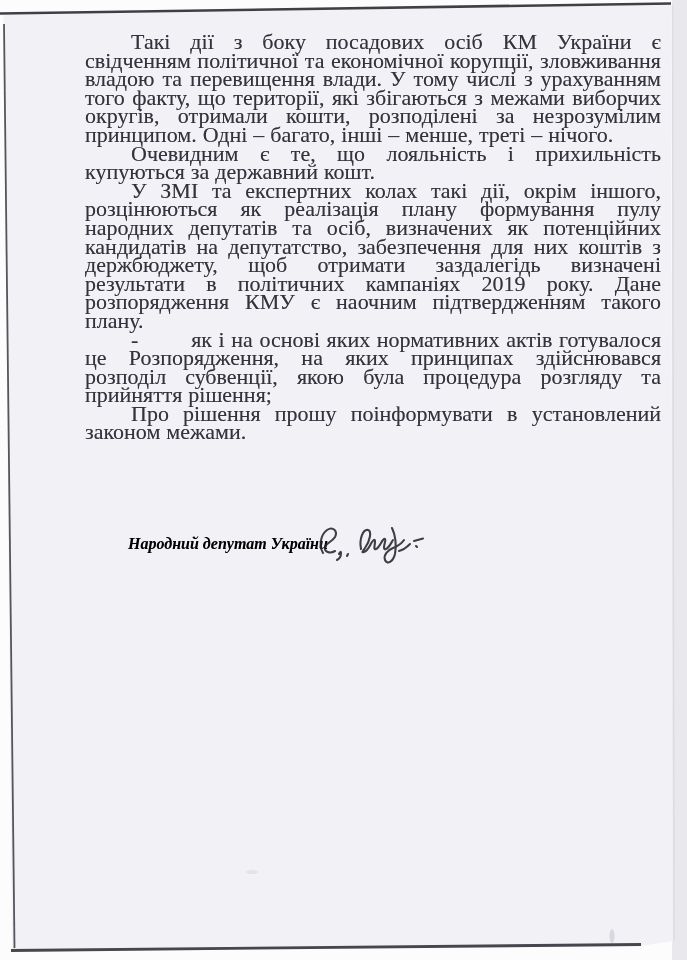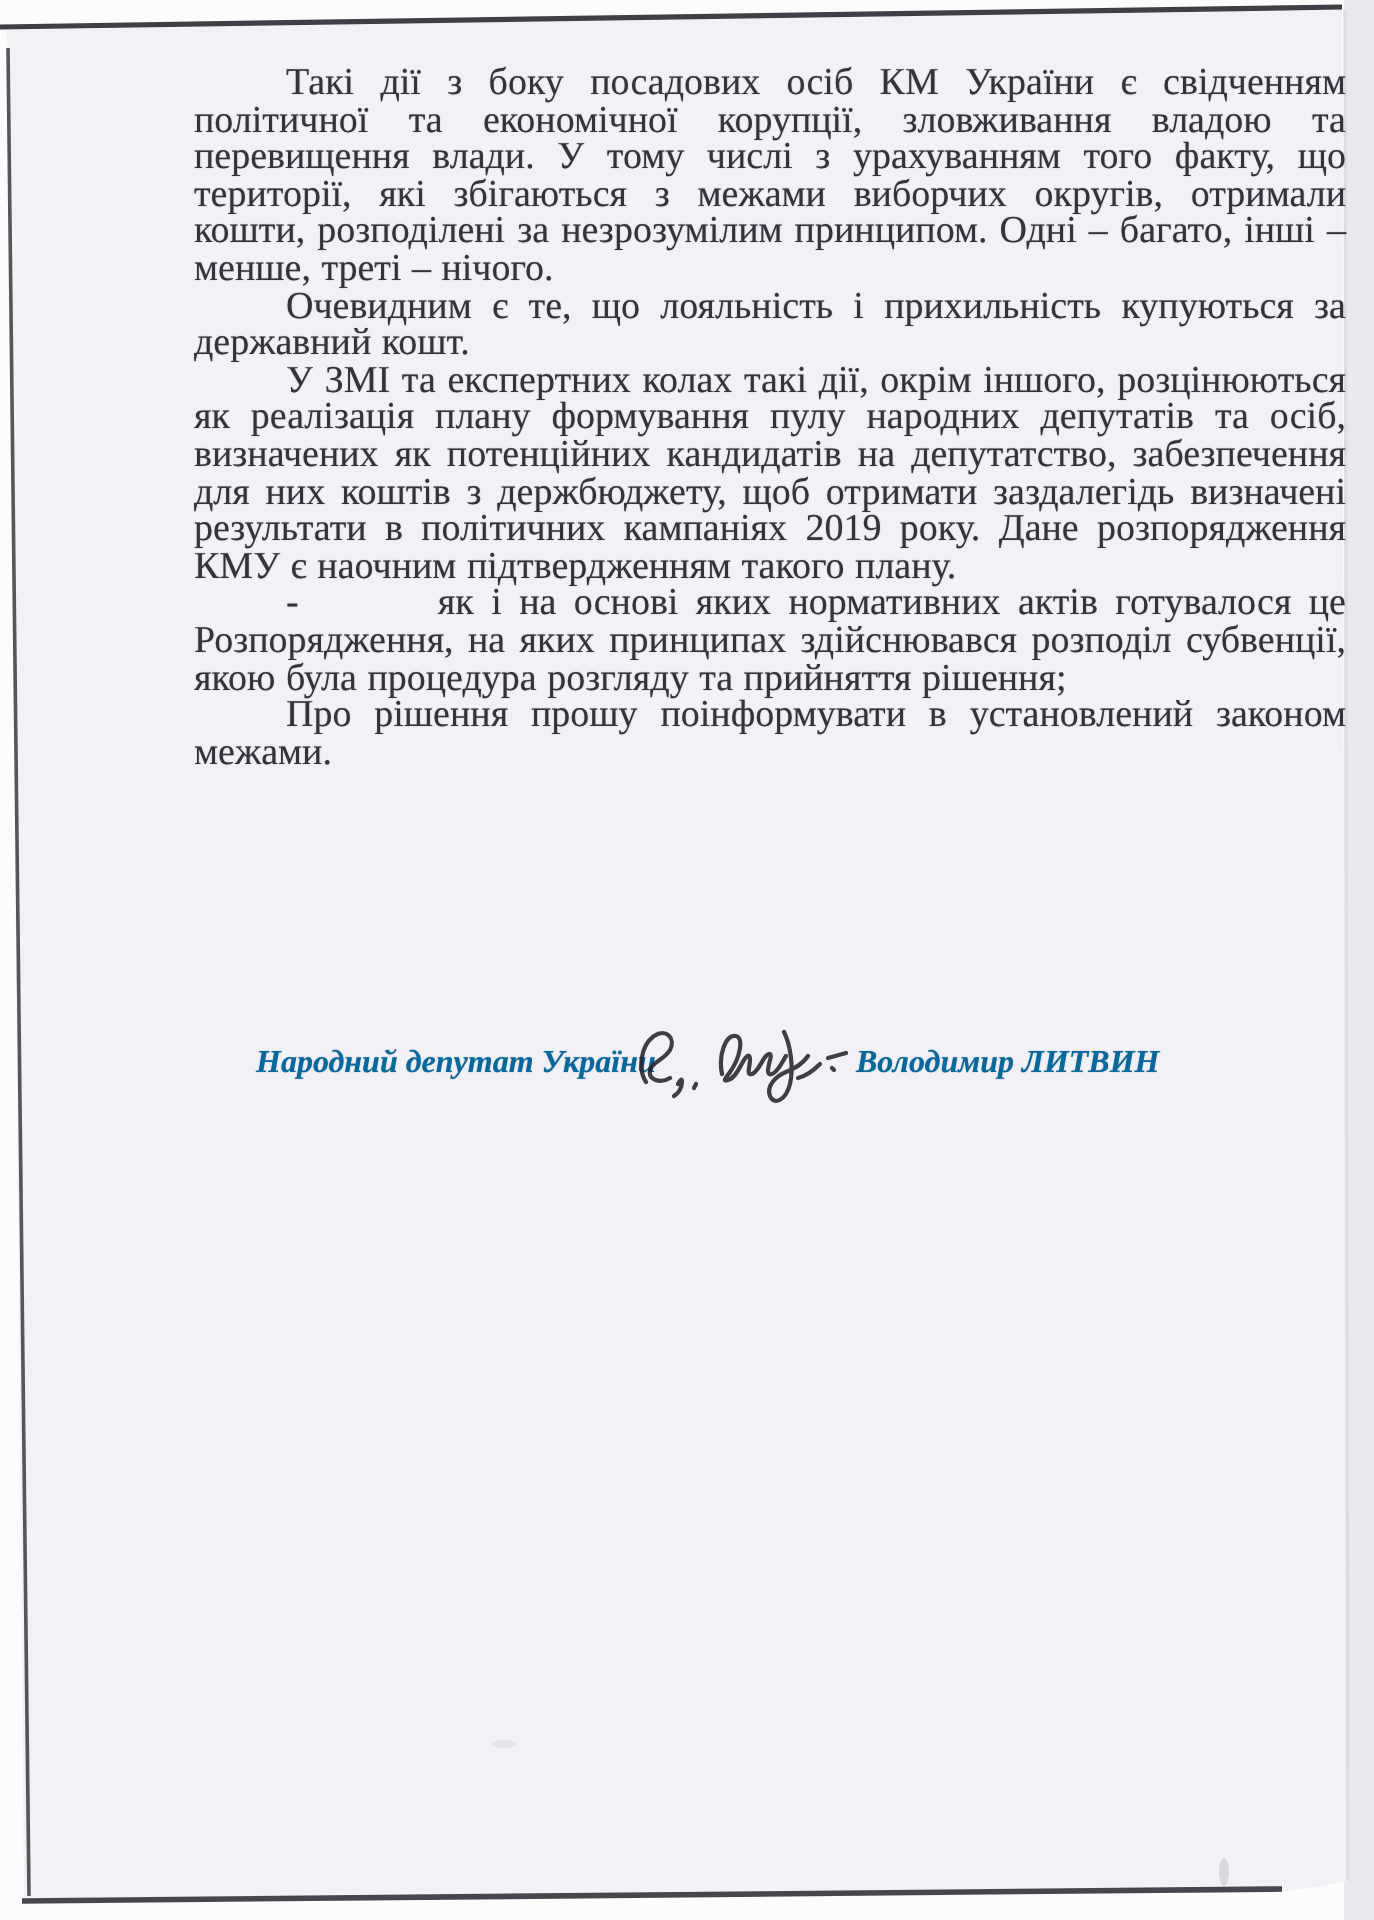--- a/index.html
+++ b/index.html
@@ -15,41 +15,41 @@
     position: relative;
     width: 687px;
     height: 960px;
   }
   .scan-bg {
     position: absolute;
     left: 0; top: 0;
   }
   .textcol {
     position: absolute;
-    left: 97px;
+    left: 85px;
     top: 33px;
     width: 576px;
     color: #33333d;
-    font-size: 19px;
+    font-size: 22px;
     line-height: 18.6px;
     text-align: justify;
     text-shadow: 0 0 0.6px rgba(51,51,61,0.45);
     word-spacing: 0.5px;
   }
   .textcol p {
     margin: 0;
     text-indent: 46px;
   }
   .sig-row {
     position: absolute;
     left: 85px;
-    top: 520px;
+    top: 532px;
     width: 576px;
     height: 56px;
-    color: #0369a1;
+    color: #000000;
     text-align: center;
   }
   .sig-role {
     position: absolute;
     left: 43px;
     top: 3px;
     font-weight: bold;
     font-style: italic;
     font-size: 16px;
     white-space: nowrap;
@@ -105,16 +105,15 @@
         <path d="M26 35 C27 33 28 32 28 34 C28 37 26 40 24 41"></path>
         <path d="M34 37 L35 35"></path>
         <path d="M48 30 C46 20 50 10 55 11 C59 12 57 22 52 29 C50 32 48 34 51 33 C55 32 57 26 59 23 C61 20 62 20 62 23 C62 26 60 31 63 30 C66 29 68 23 70 21 C72 19 73 20 72 23 C71 27 70 31 73 30 C76 29 78 24 80 21"></path>
         <path d="M79 9 C82 15 84 26 82 35 C80 43 74 46 72 41 C70 36 75 31 80 29 C85 27 89 24 91 21"></path>
         <path d="M86 32 C90 31 94 28 97 25"></path>
         <path d="M101 22 L110 19.5"></path>
         <path d="M103 27 L104 28"></path>
       </g>
     </svg>
 
-    <span class="sig-name">Володимир ЛИТВИН</span>
   </div>
 
 </div>
 
 </body></html>

